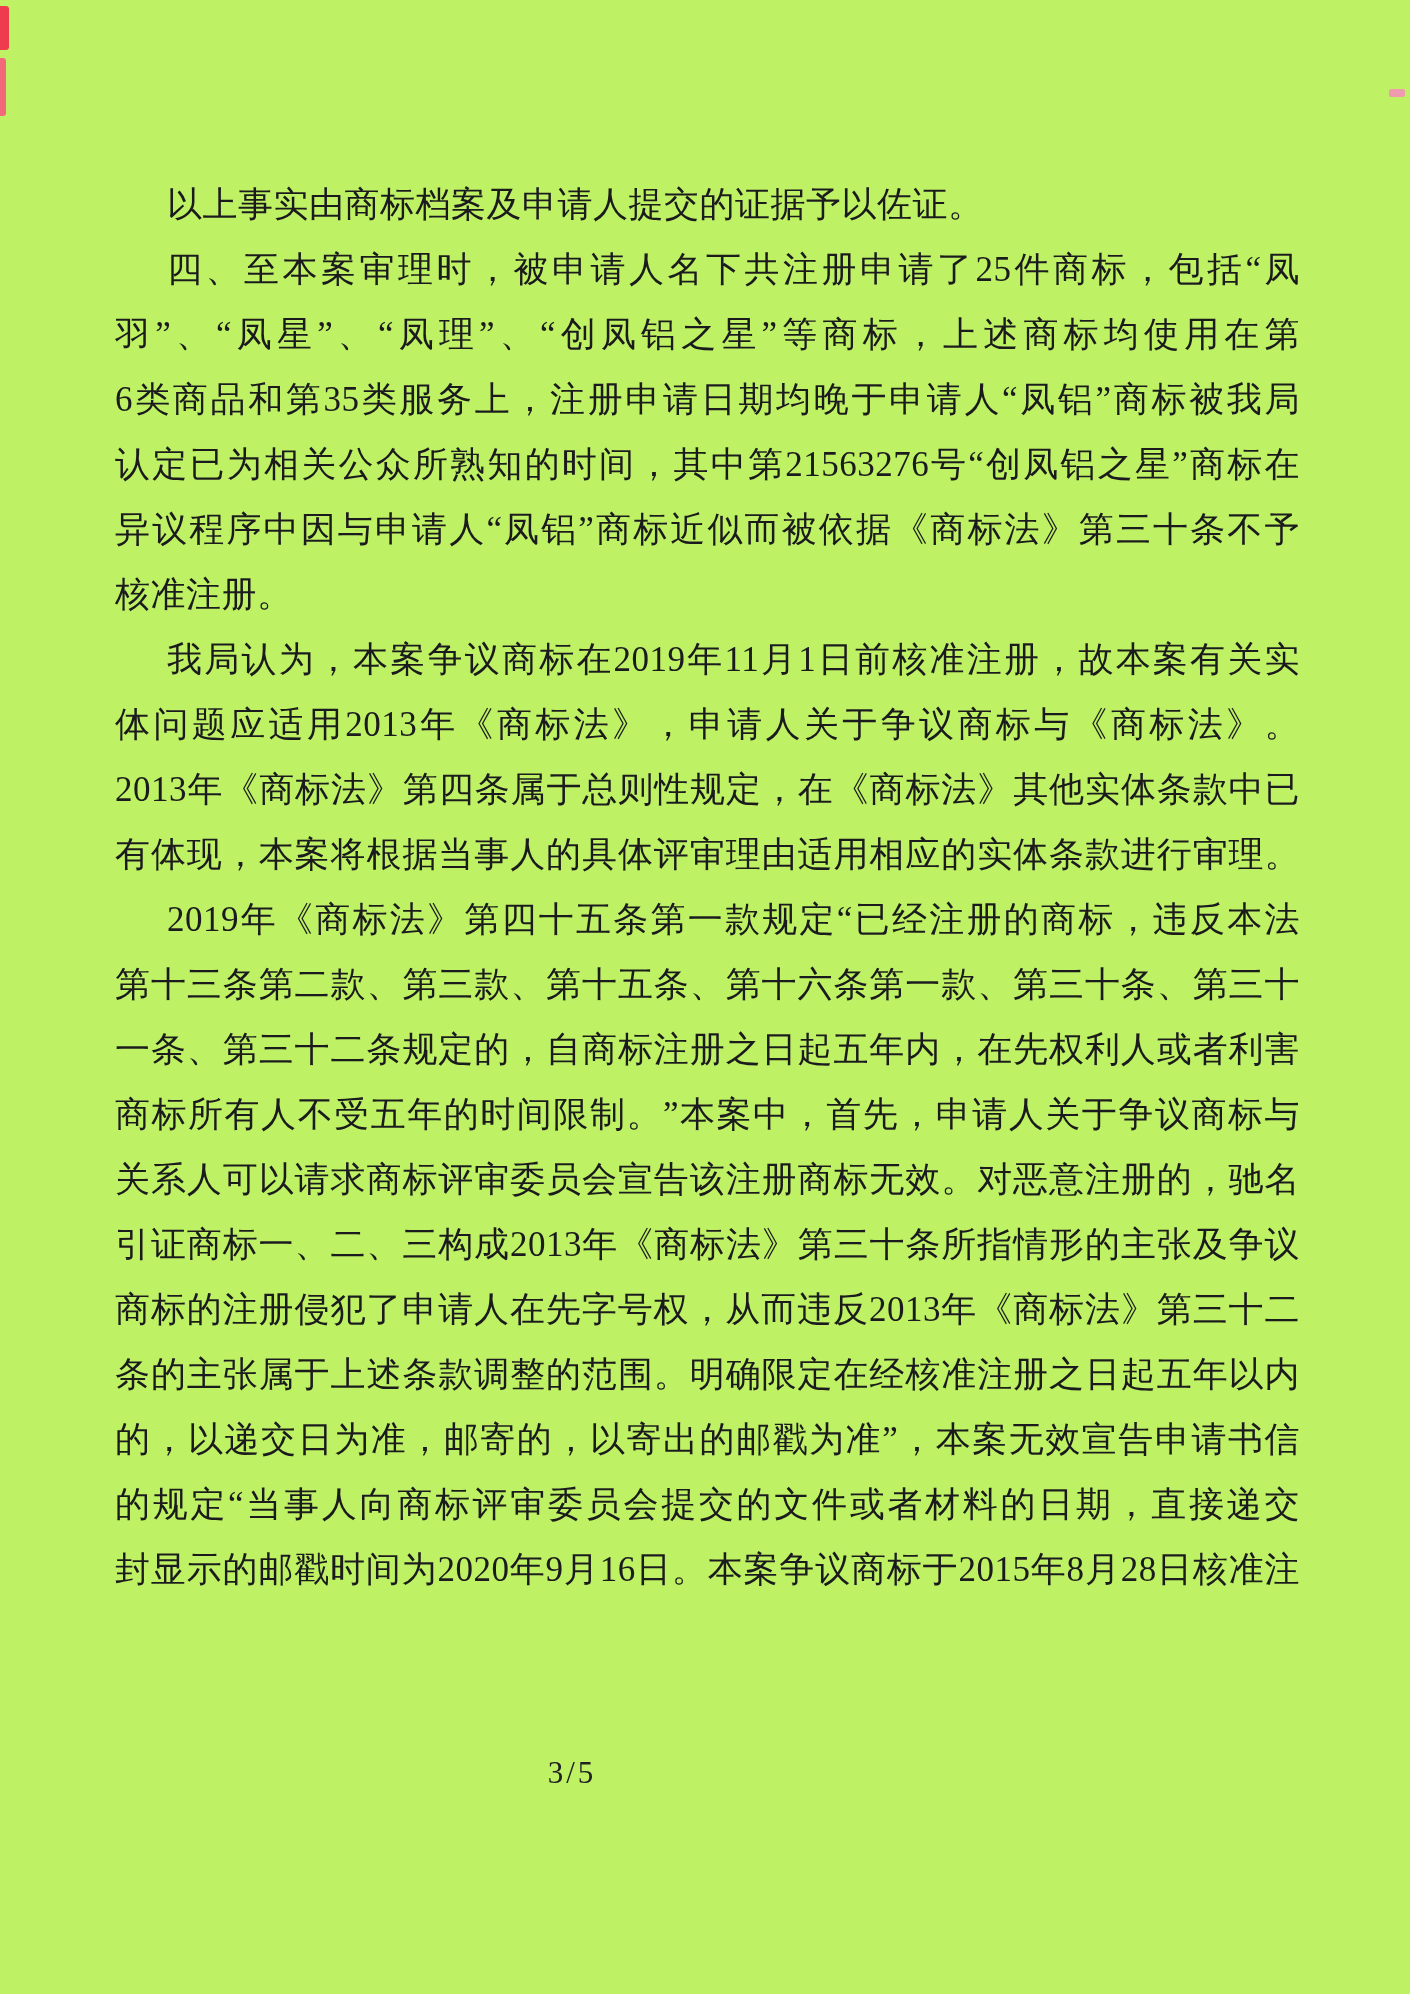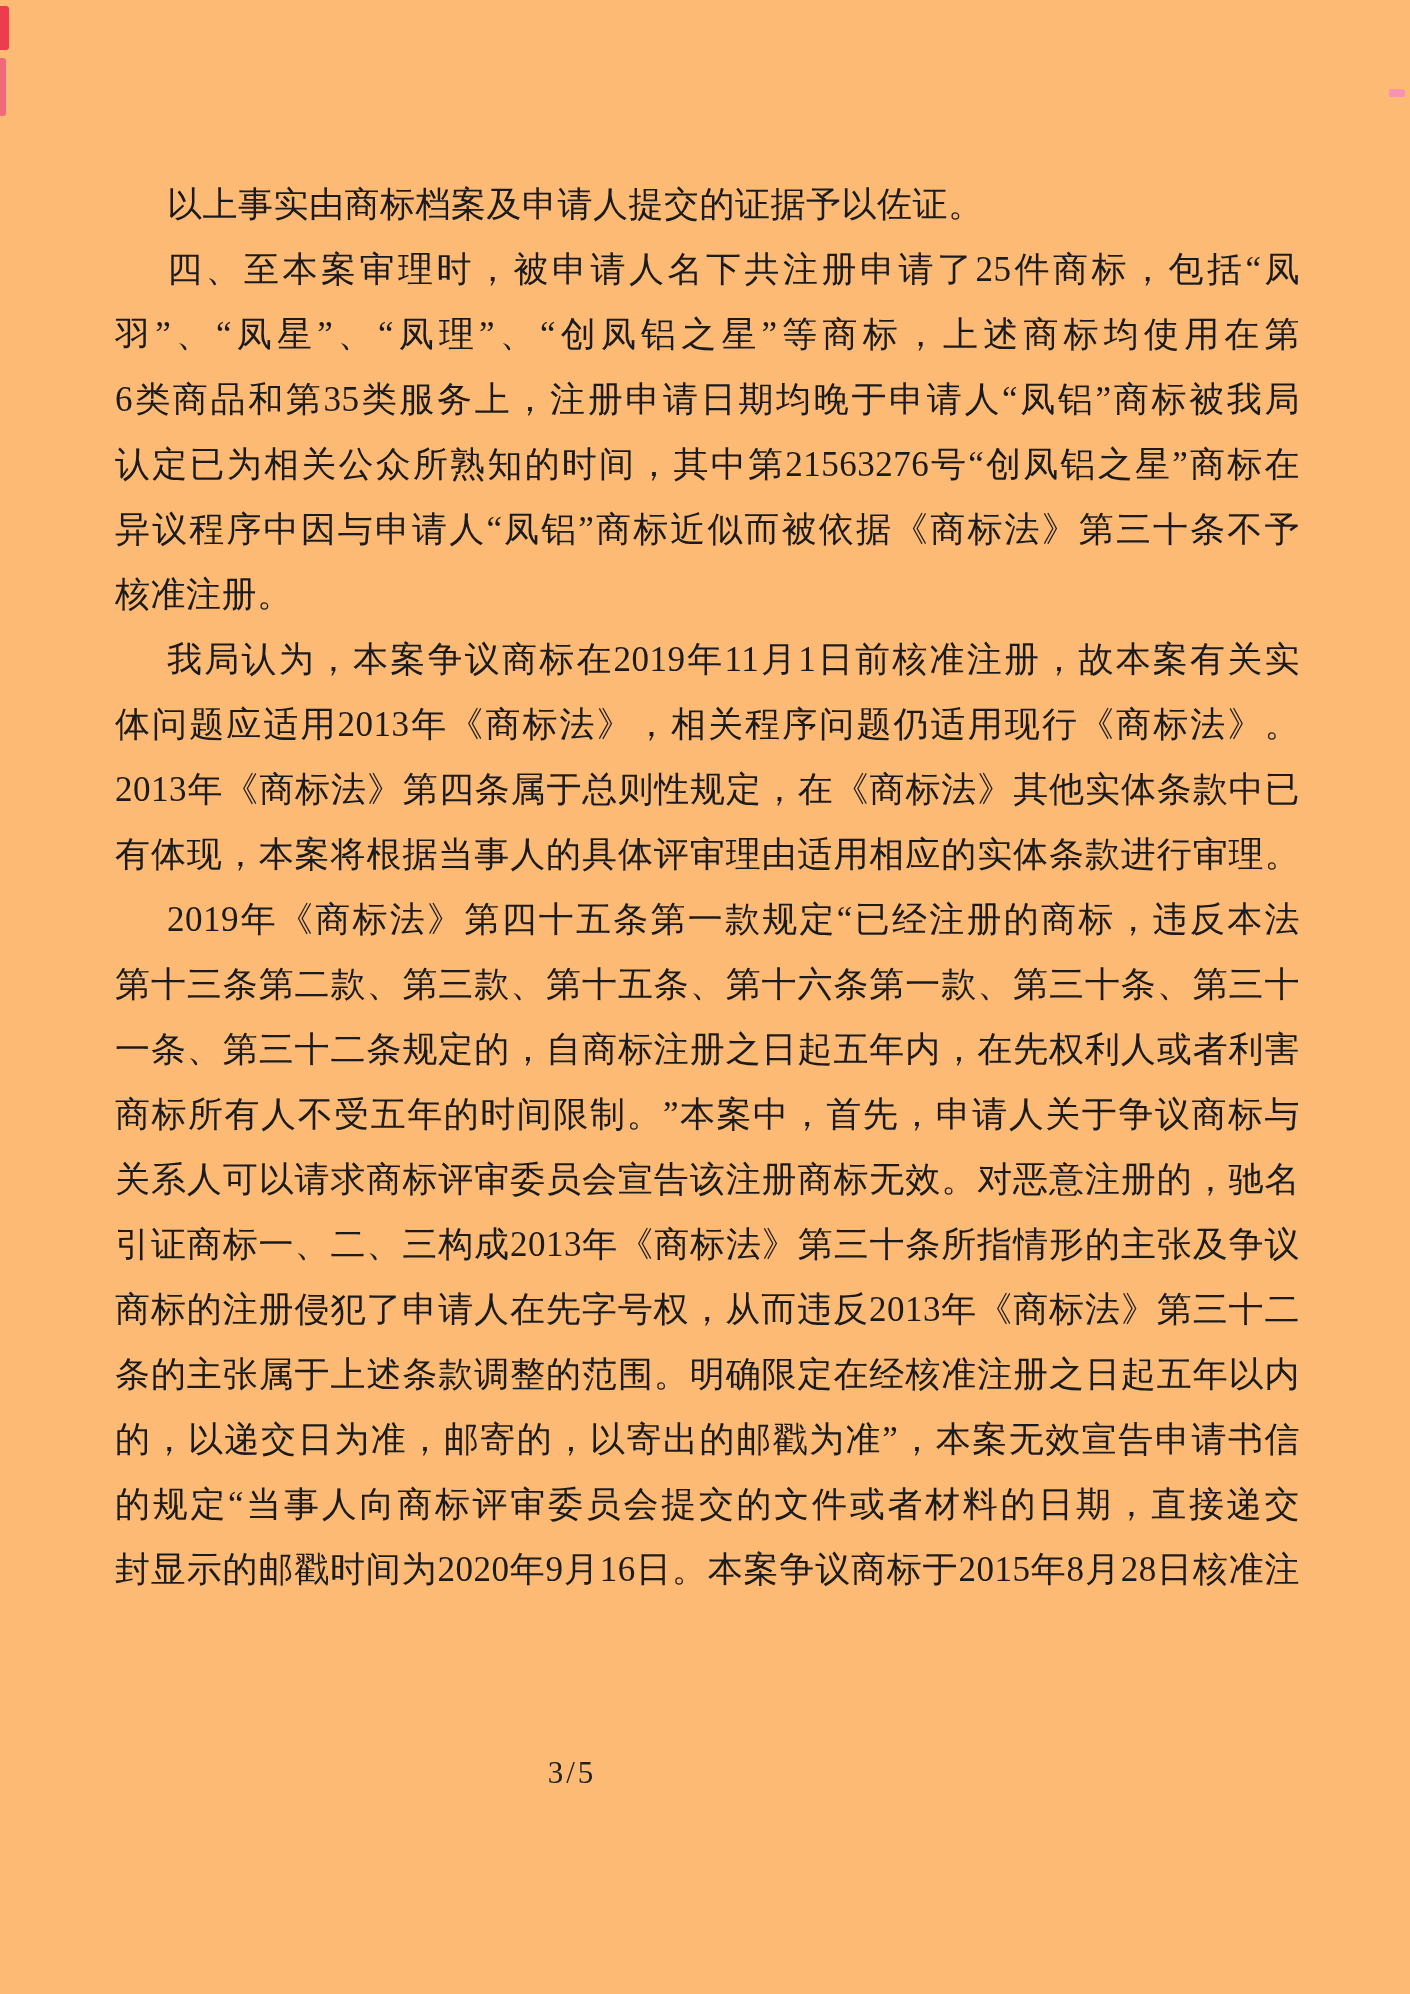--- a/index.html
+++ b/index.html
@@ -6,21 +6,21 @@
   html, body {
     width: 1410px;
     height: 1994px;
     background: #ffffff;
     font-family: "Liberation Serif", "DejaVu Serif", serif;
   }
   .page {
     position: relative;
     width: 1410px;
     height: 1994px;
-    background: #fdba74;
+    background: #bef264;
     overflow: hidden;
   }
   
   .edge-mark-a {
     position: absolute;
     left: 0; top: 6px;
     width: 9px; height: 44px;
     background: #ee3b4e;
     border-radius: 0 3px 3px 0;
   }
@@ -86,21 +86,21 @@
 
   <div class="body-text">
     <div class="line indent">以上事实由商标档案及申请人提交的证据予以佐证。</div>
     <div class="line indent justify">四、至本案审理时，被申请人名下共注册申请了25件商标，包括“凤</div>
     <div class="line justify">羽”、“凤星”、“凤理”、“创凤铝之星”等商标，上述商标均使用在第</div>
     <div class="line justify">6类商品和第35类服务上，注册申请日期均晚于申请人“凤铝”商标被我局</div>
     <div class="line justify">认定已为相关公众所熟知的时间，其中第21563276号“创凤铝之星”商标在</div>
     <div class="line justify">异议程序中因与申请人“凤铝”商标近似而被依据《商标法》第三十条不予</div>
     <div class="line">核准注册。</div>
     <div class="line indent justify">我局认为，本案争议商标在2019年11月1日前核准注册，故本案有关实</div>
-    <div class="line justify">体问题应适用2013年《商标法》，相关程序问题仍适用现行《商标法》。</div>
+    <div class="line justify">体问题应适用2013年《商标法》，申请人关于争议商标与《商标法》。</div>
     <div class="line justify">2013年《商标法》第四条属于总则性规定，在《商标法》其他实体条款中已</div>
     <div class="line justify">有体现，本案将根据当事人的具体评审理由适用相应的实体条款进行审理。</div>
     <div class="line indent justify">2019年《商标法》第四十五条第一款规定“已经注册的商标，违反本法</div>
     <div class="line justify">第十三条第二款、第三款、第十五条、第十六条第一款、第三十条、第三十</div>
     <div class="line justify">一条、第三十二条规定的，自商标注册之日起五年内，在先权利人或者利害</div>
     <div class="line justify">商标所有人不受五年的时间限制。”本案中，首先，申请人关于争议商标与</div>
     <div class="line justify">关系人可以请求商标评审委员会宣告该注册商标无效。对恶意注册的，驰名</div>
     <div class="line justify">引证商标一、二、三构成2013年《商标法》第三十条所指情形的主张及争议</div>
     <div class="line justify">商标的注册侵犯了申请人在先字号权，从而违反2013年《商标法》第三十二</div>
     <div class="line justify">条的主张属于上述条款调整的范围。明确限定在经核准注册之日起五年以内</div>

